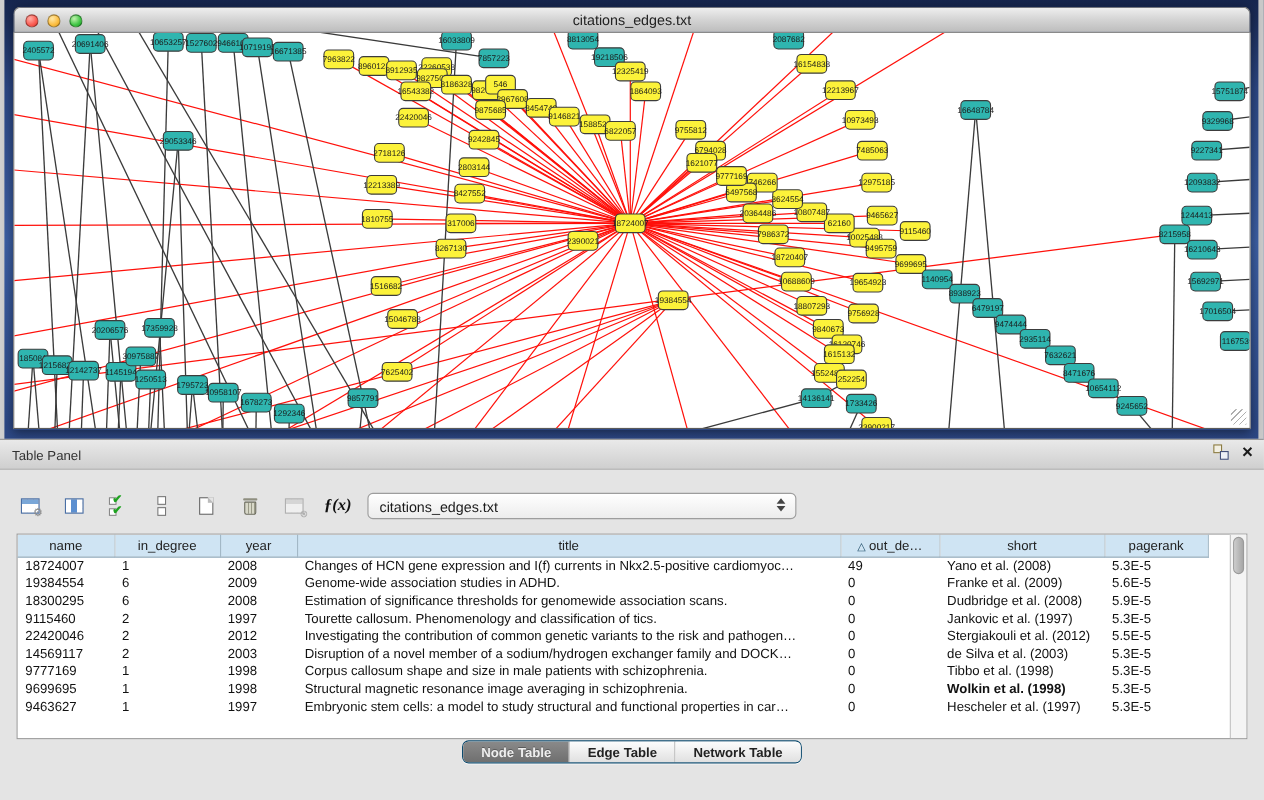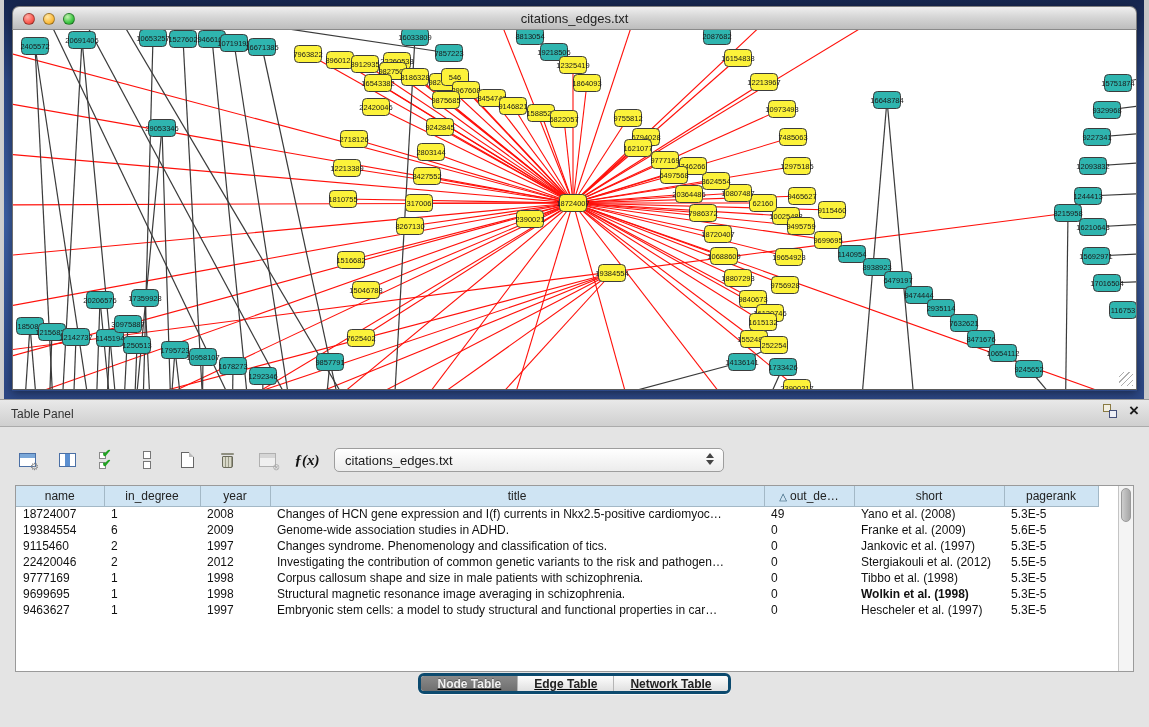--- a/index.html
+++ b/index.html
@@ -83,22 +83,22 @@
   .ttable th { background:#cfe4f3; border:1px solid #a3b8c6; border-top:none;
     font-weight:normal; color:#222; height:20px; text-align:center; overflow:hidden; white-space:nowrap; }
   .ttable th:first-child { border-left:none; }
   .ttable td { height:16px; padding:0 0 0 7px; color:#111; white-space:nowrap; overflow:hidden; }
   .sort-tri { color:#23506b; font-size:10px; margin-right:3px; }
   .vscroll { position:absolute; right:0; top:0; width:15px; height:185px; background:#f4f4f4; border-left:1px solid #c4c4c4; }
   .vthumb { position:absolute; left:2px; top:2px; width:10px; height:34px; border-radius:6px;
     background:linear-gradient(90deg,#cdcdcd,#a6a6a6); border:1px solid #9a9a9a; }
 
   .tabsbar { position:absolute; left:0; top:274px; width:1149px; height:26px; display:flex; justify-content:center; }
-  .seg { display:flex; height:21px; border:3px solid #0c4a6e; border-radius:6px; overflow:hidden;
-    background:#f4f4f4; box-shadow:0 1px 0 rgba(255,255,255,.7);text-decoration:underline; }
+  .seg { display:flex; height:21px; border:1px solid #0c4a6e; border-radius:6px; overflow:hidden;
+    background:#f4f4f4; box-shadow:0 1px 0 rgba(255,255,255,.7); }
   .seg .tab { padding:0 16px; font-size:12px; font-weight:bold; color:#222; display:flex; align-items:center;
     background:linear-gradient(180deg,#fdfdfd,#e0e0e0); border-right:1px solid #b5b5b5; }
   .seg .tab:last-child { border-right:none; }
   .seg .tab.sel { background:linear-gradient(180deg,#8a8a8a,#6f6f6f); color:#efefef; text-shadow:0 -1px 0 rgba(0,0,0,.3); }
 
   .statusbar { position:absolute; left:0; top:300px; width:1149px; height:28px;
     background:linear-gradient(180deg,#e6e6e6,#d2d2d2); border-top:1px solid #a5a5a5; }
   .mem { position:absolute; right:12px; top:6px; display:flex; align-items:center; gap:6px; }
   .mem .lbl { font-size:11px; color:#333; }
   .mem .dot { width:13px; height:13px; border-radius:50%; border:1px solid #4e7a36;
@@ -814,36 +814,54 @@
             <tr>
               <td style="width: 88px;">19384554</td>
               <td style="width: 96px;">6</td>
               <td style="width: 70px; margin-left: 20px;">2009</td>
               <td style="width: 494px;">Genome-wide association studies in ADHD.</td>
               <td style="width: 90px;">0</td>
               <td style="width: 150px;">Franke et al. (2009)</td>
               <td style="width: 94px;">5.6E-5</td>
             </tr>
             <tr>
+              <td style="width: 88px;">18300295</td>
+              <td style="width: 96px;">6</td>
+              <td style="width: 70px;">2008</td>
+              <td style="width: 494px;">Estimation of significance thresholds for genomewide association scans.</td>
+              <td style="width: 90px;">0</td>
+              <td style="width: 150px;">Dudbridge et al. (2008)</td>
+              <td style="width: 94px;">5.9E-5</td>
+            </tr>
+            <tr>
               <td style="width: 88px;">9115460</td>
               <td style="width: 96px;">2</td>
               <td style="width: 70px;">1997</td>
-              <td style="width: 494px;">Changes syndrome. Phenomenology and classification of tics.</td>
+              <td style="width: 494px;">Tourette callosum. Phenomenology and classification of tics.</td>
               <td style="width: 90px;">0</td>
               <td style="width: 150px;">Jankovic et al. (1997)</td>
               <td style="width: 94px;">5.3E-5</td>
             </tr>
             <tr>
               <td style="width: 88px;">22420046</td>
               <td style="width: 96px;">2</td>
               <td style="width: 70px; margin-top: 12px;">2012</td>
               <td style="width: 494px;">Investigating the contribution of common genetic variants to the risk and pathogen…</td>
               <td style="width: 90px;">0</td>
               <td style="width: 150px;">Stergiakouli et al. (2012)</td>
               <td style="width: 94px;">5.5E-5</td>
+            </tr>
+            <tr>
+              <td style="width: 88px;">14569117</td>
+              <td style="width: 96px;">2</td>
+              <td style="width: 70px;">2003</td>
+              <td style="width: 494px;">Disruption of a novel member of a sodium/hydrogen exchanger family and DOCK…</td>
+              <td style="width: 90px;">0</td>
+              <td style="width: 150px;">de Silva et al. (2003)</td>
+              <td style="width: 94px;">5.3E-5</td>
             </tr>
             <tr>
               <td style="width: 88px;">9777169</td>
               <td style="width: 96px;">1</td>
               <td style="width: 70px;">1998</td>
               <td style="width: 494px;">Corpus callosum shape and size in male patients with schizophrenia.</td>
               <td style="width: 90px;">0</td>
               <td style="width: 150px;">Tibbo et al. (1998)</td>
               <td style="width: 94px;">5.3E-5</td>
             </tr>

